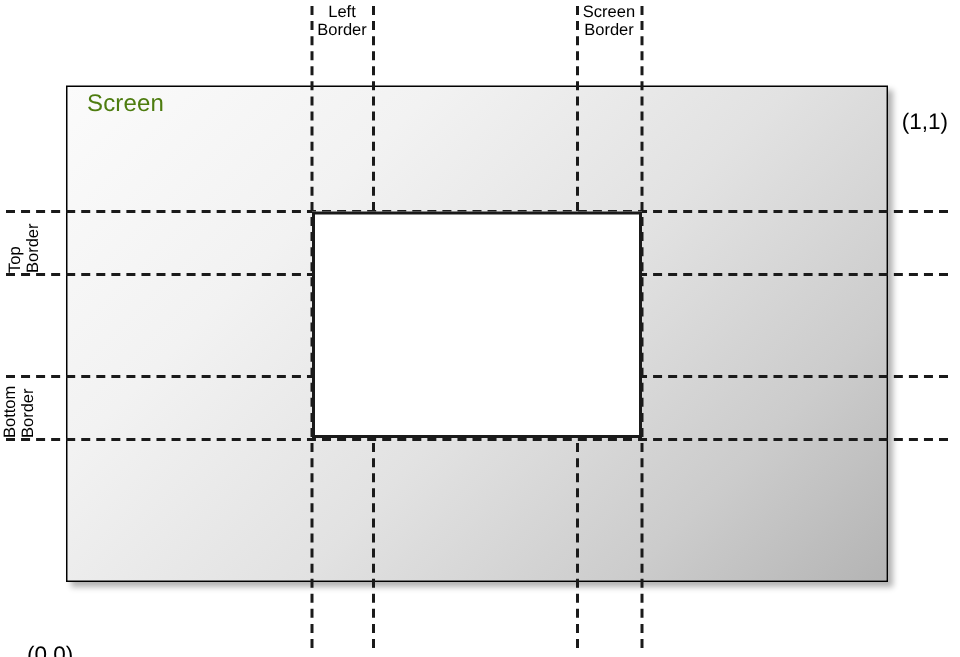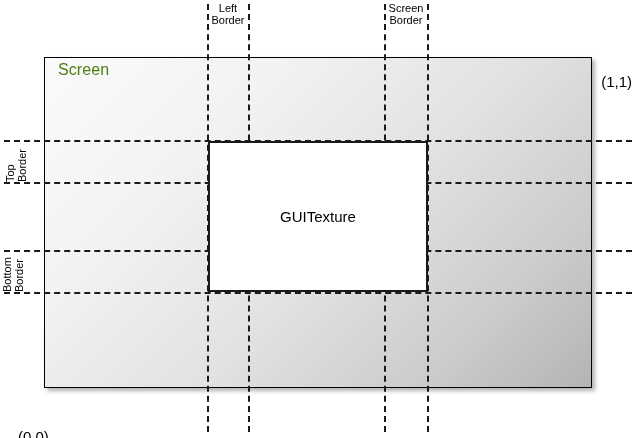--- a/index.html
+++ b/index.html
@@ -129,21 +129,20 @@
   <div class="vline" style="left:248px;"></div>
   <div class="vline" style="left:384px;"></div>
   <div class="vline" style="left:427px;"></div>
 
   <div class="hline" style="top:140px;"></div>
   <div class="hline" style="top:182px;"></div>
   <div class="hline" style="top:250px;"></div>
   <div class="hline" style="top:292px;"></div>
 
   <div class="gui-rect"></div>
-  <div class="gui-label">GUITexture</div>
 
   <div class="top-label" style="left:202px; top:2px; width:52px;">
     <span>Left</span>
     <span>Border</span>
   </div>
   <div class="top-label" style="left:379px; top:2px; width:54px;">
     <span>Screen</span>
     <span>Border</span>
   </div>
 

